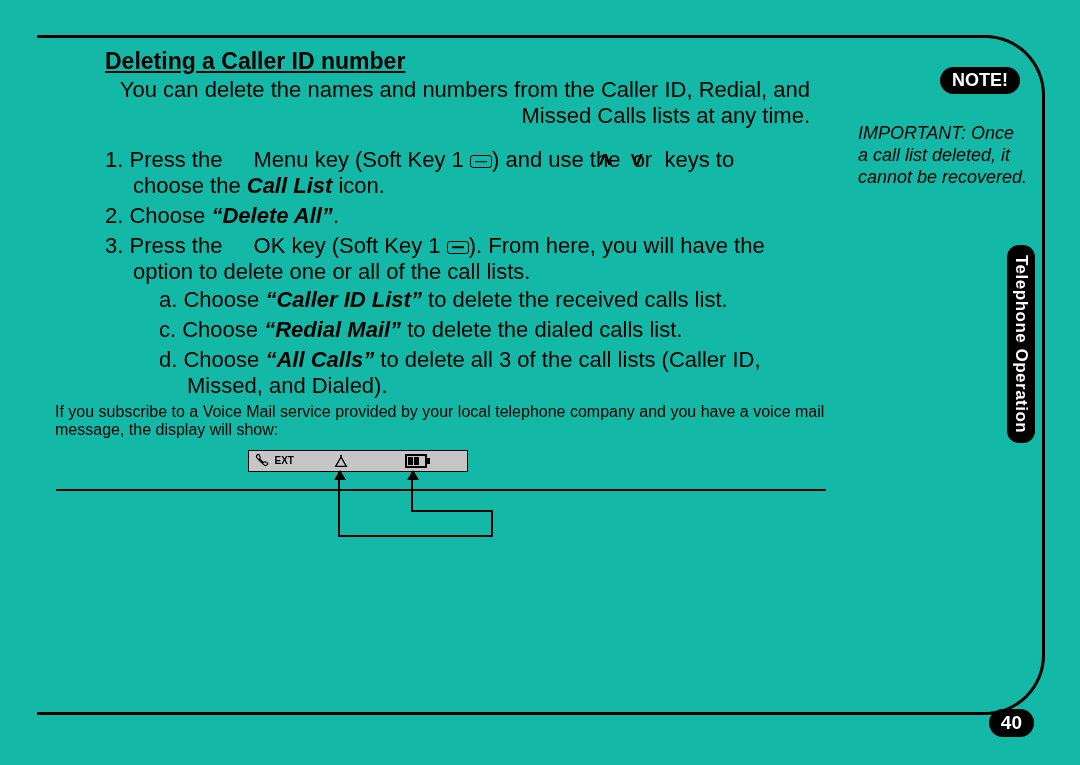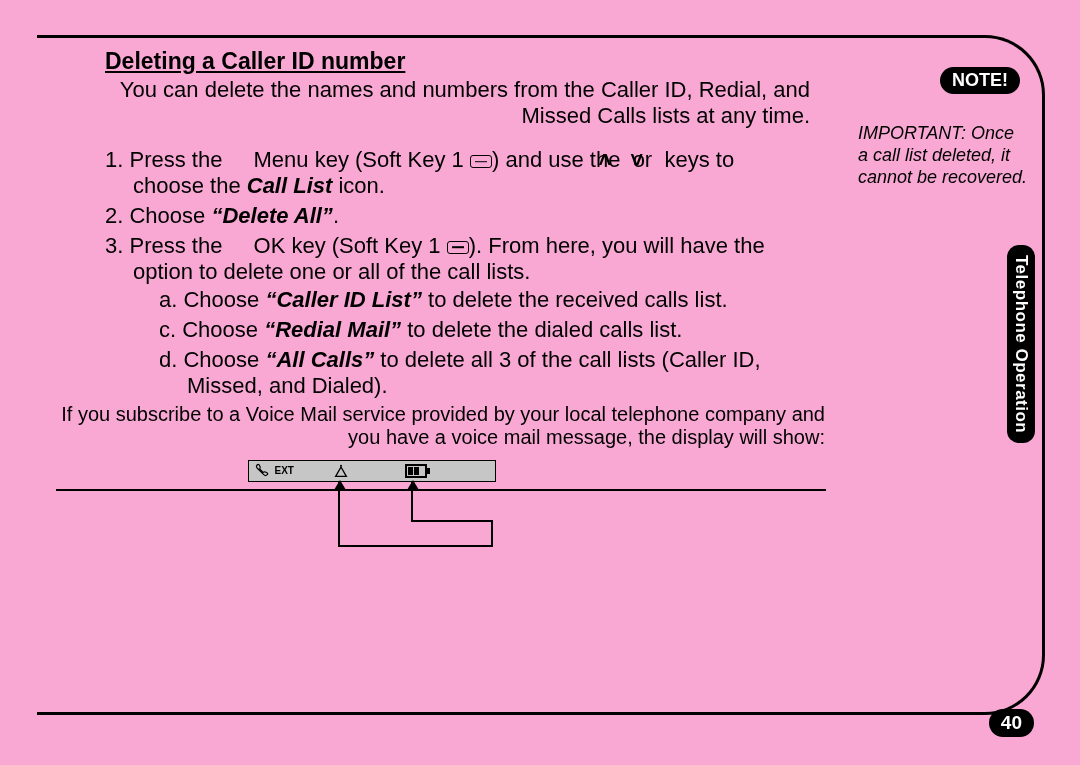--- a/index.html
+++ b/index.html
@@ -1,21 +1,21 @@
 <!DOCTYPE html>
 <html><head>
 <meta charset="utf-8">
 <style>
   * { box-sizing: border-box; margin: 0; padding: 0; }
   html, body { width: 1080px; height: 765px; background: #fff; font-family: "Myriad Pro", "Segoe UI", Arial, sans-serif; color: #000; }
   .page {
     position: relative;
     width: 1080px;
     height: 765px;
-    background: #f9a8d4;
+    background: #14b8a6;
   }
   
   .frame {
     position: absolute;
     top: 35px;
     right: 35px;
     width: 1008px;
     height: 680px;
     border-top: 3px solid #000;
     border-right: 3px solid #000;
@@ -61,26 +61,26 @@
   .section-pill {
     display: inline-block;
     background: #b9b9b9;
     border-radius: 16px;
     padding: 3px 14px 3px 10px;
     font-weight: 800;
     font-size: 22px;
     margin: 22px 0 6px -50px;
     letter-spacing: 0.2px;
   }
-  .vm-text { padding-left: 0; font-size: 20px; margin-left:-50px; width:770px;text-align:right; }
+  .vm-text { padding-left: 0; font-size: 16px; margin-left:-50px; width:770px; }
 
   
   .phone-wrap { position: relative; width: 260px; height: 92px; margin: 10px auto 0 auto; left: -80px;}
   .lcd {
-    position: absolute; left: 0; top: 0; width: 248px; height: 22px;
+    position: absolute; left: 0; top: 0; width: 220px; height: 22px;
     background: #c7c6c6;
     border: 1.6px solid #000;
   }
   .lcd .hand { position:absolute; left:6px; top:2px; font-size:13px;}
   .lcd .ext  { position:absolute; left:26px; top:4px; font-size:10px; font-weight:700; }
   .lcd .tri  { position:absolute; left:84px; top:3px; font-size:13px; font-weight:700;}
   .lcd .bat  { position:absolute; left:156px; top:3px; }
   .lcd .bat svg { display:block; }
   .ptr-envelope { position:absolute; left:90px; top:22px; width:0; height:65px; border-left:2px solid #000;}
   .ptr-envelope::after{ content:""; position:absolute; left:-6px; top:-2px; border-left:6px solid transparent; border-right:6px solid transparent; border-bottom:10px solid #000;}

